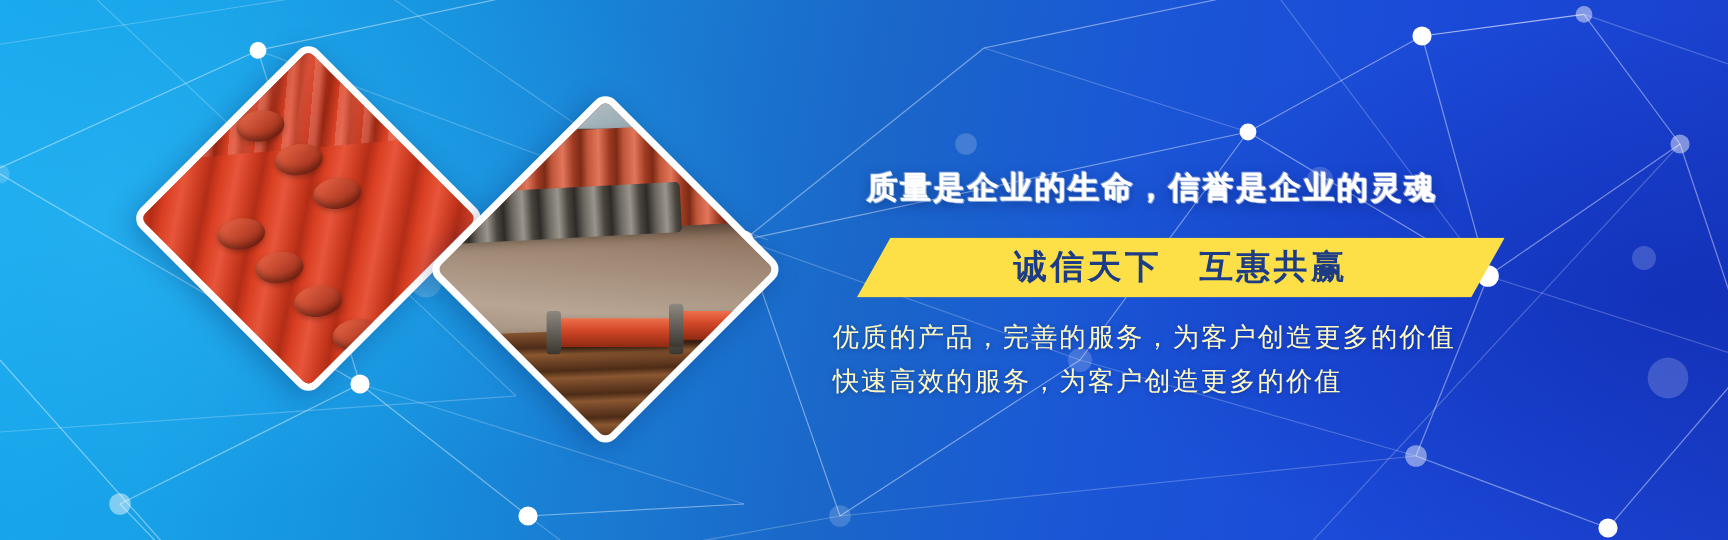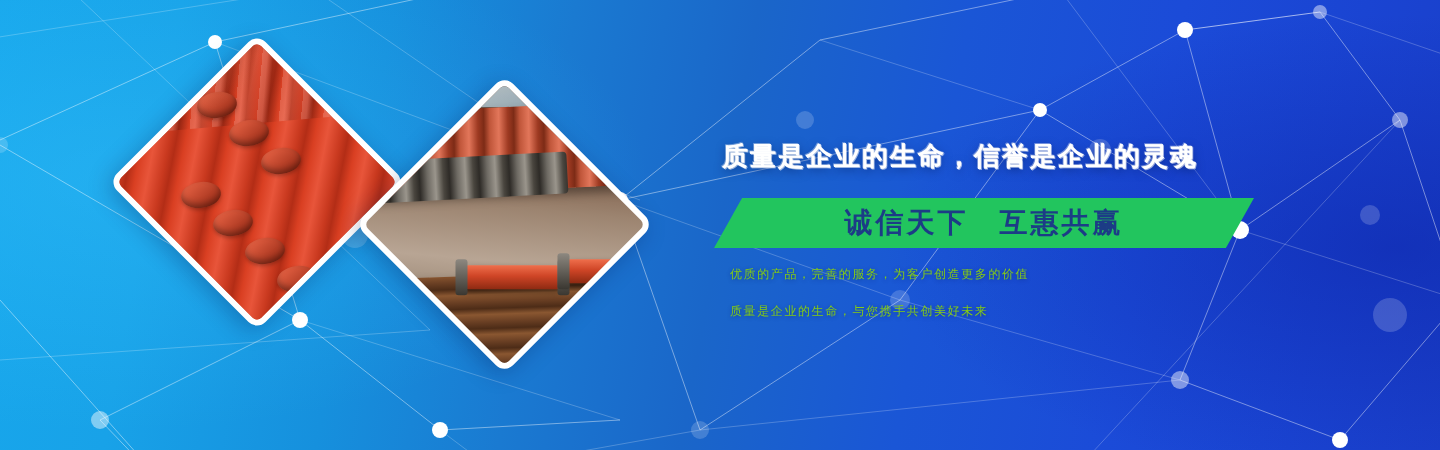--- a/index.html
+++ b/index.html
@@ -208,44 +208,44 @@
       0 3px 10px rgba(0,25,90,0.55);
   }
 
   
   .slogan-bar {
     position: absolute;
     left: 714px;
     top: 198px;
     width: 540px;
     height: 50px;
-    background: #22c55e;
+    background: #fde047;
     clip-path: polygon(5.2% 0%, 100% 0%, 94.8% 100%, 0% 100%);
     box-shadow: 0 4px 14px rgba(0,20,80,0.25);
   }
   .slogan-text {
     position: absolute;
     left: 0; top: 0;
     width: 100%; height: 100%;
     display: flex;
     align-items: center;
     justify-content: center;
     color: #1c3c86;
     font-size: 28px;
     font-weight: 700;
     letter-spacing: 3px;
     white-space: pre;
   }
 
   
   .subtitle {
     position: absolute;
-    left: 730px;
-    color: #84cc16;
-    font-size: 12px;
+    left: 694px;
+    color: #fef9c3;
+    font-size: 22px;
     letter-spacing: 1.6px;
     white-space: nowrap;
     text-shadow: 0 1px 4px rgba(0,25,90,0.45);
   }
   #subtitle-1 { top: 266px; }
   #subtitle-2 { top: 303px; }
 </style>
 </head>
 <body>
 
@@ -355,15 +355,15 @@
     </div>
   </div>
 
   <div class="headline">质量是企业的生命，信誉是企业的灵魂</div>
 
   <div class="slogan-bar">
     <div class="slogan-text">诚信天下　互惠共赢</div>
   </div>
 
   <div class="subtitle" id="subtitle-1">优质的产品，完善的服务，为客户创造更多的价值</div>
-  <div class="subtitle" id="subtitle-2">质量是企业的生命，与您携手共创美好未来</div>
+  <div class="subtitle" id="subtitle-2">快速高效的服务，为客户创造更多的价值</div>
 
 </div>
 
 </body></html>

